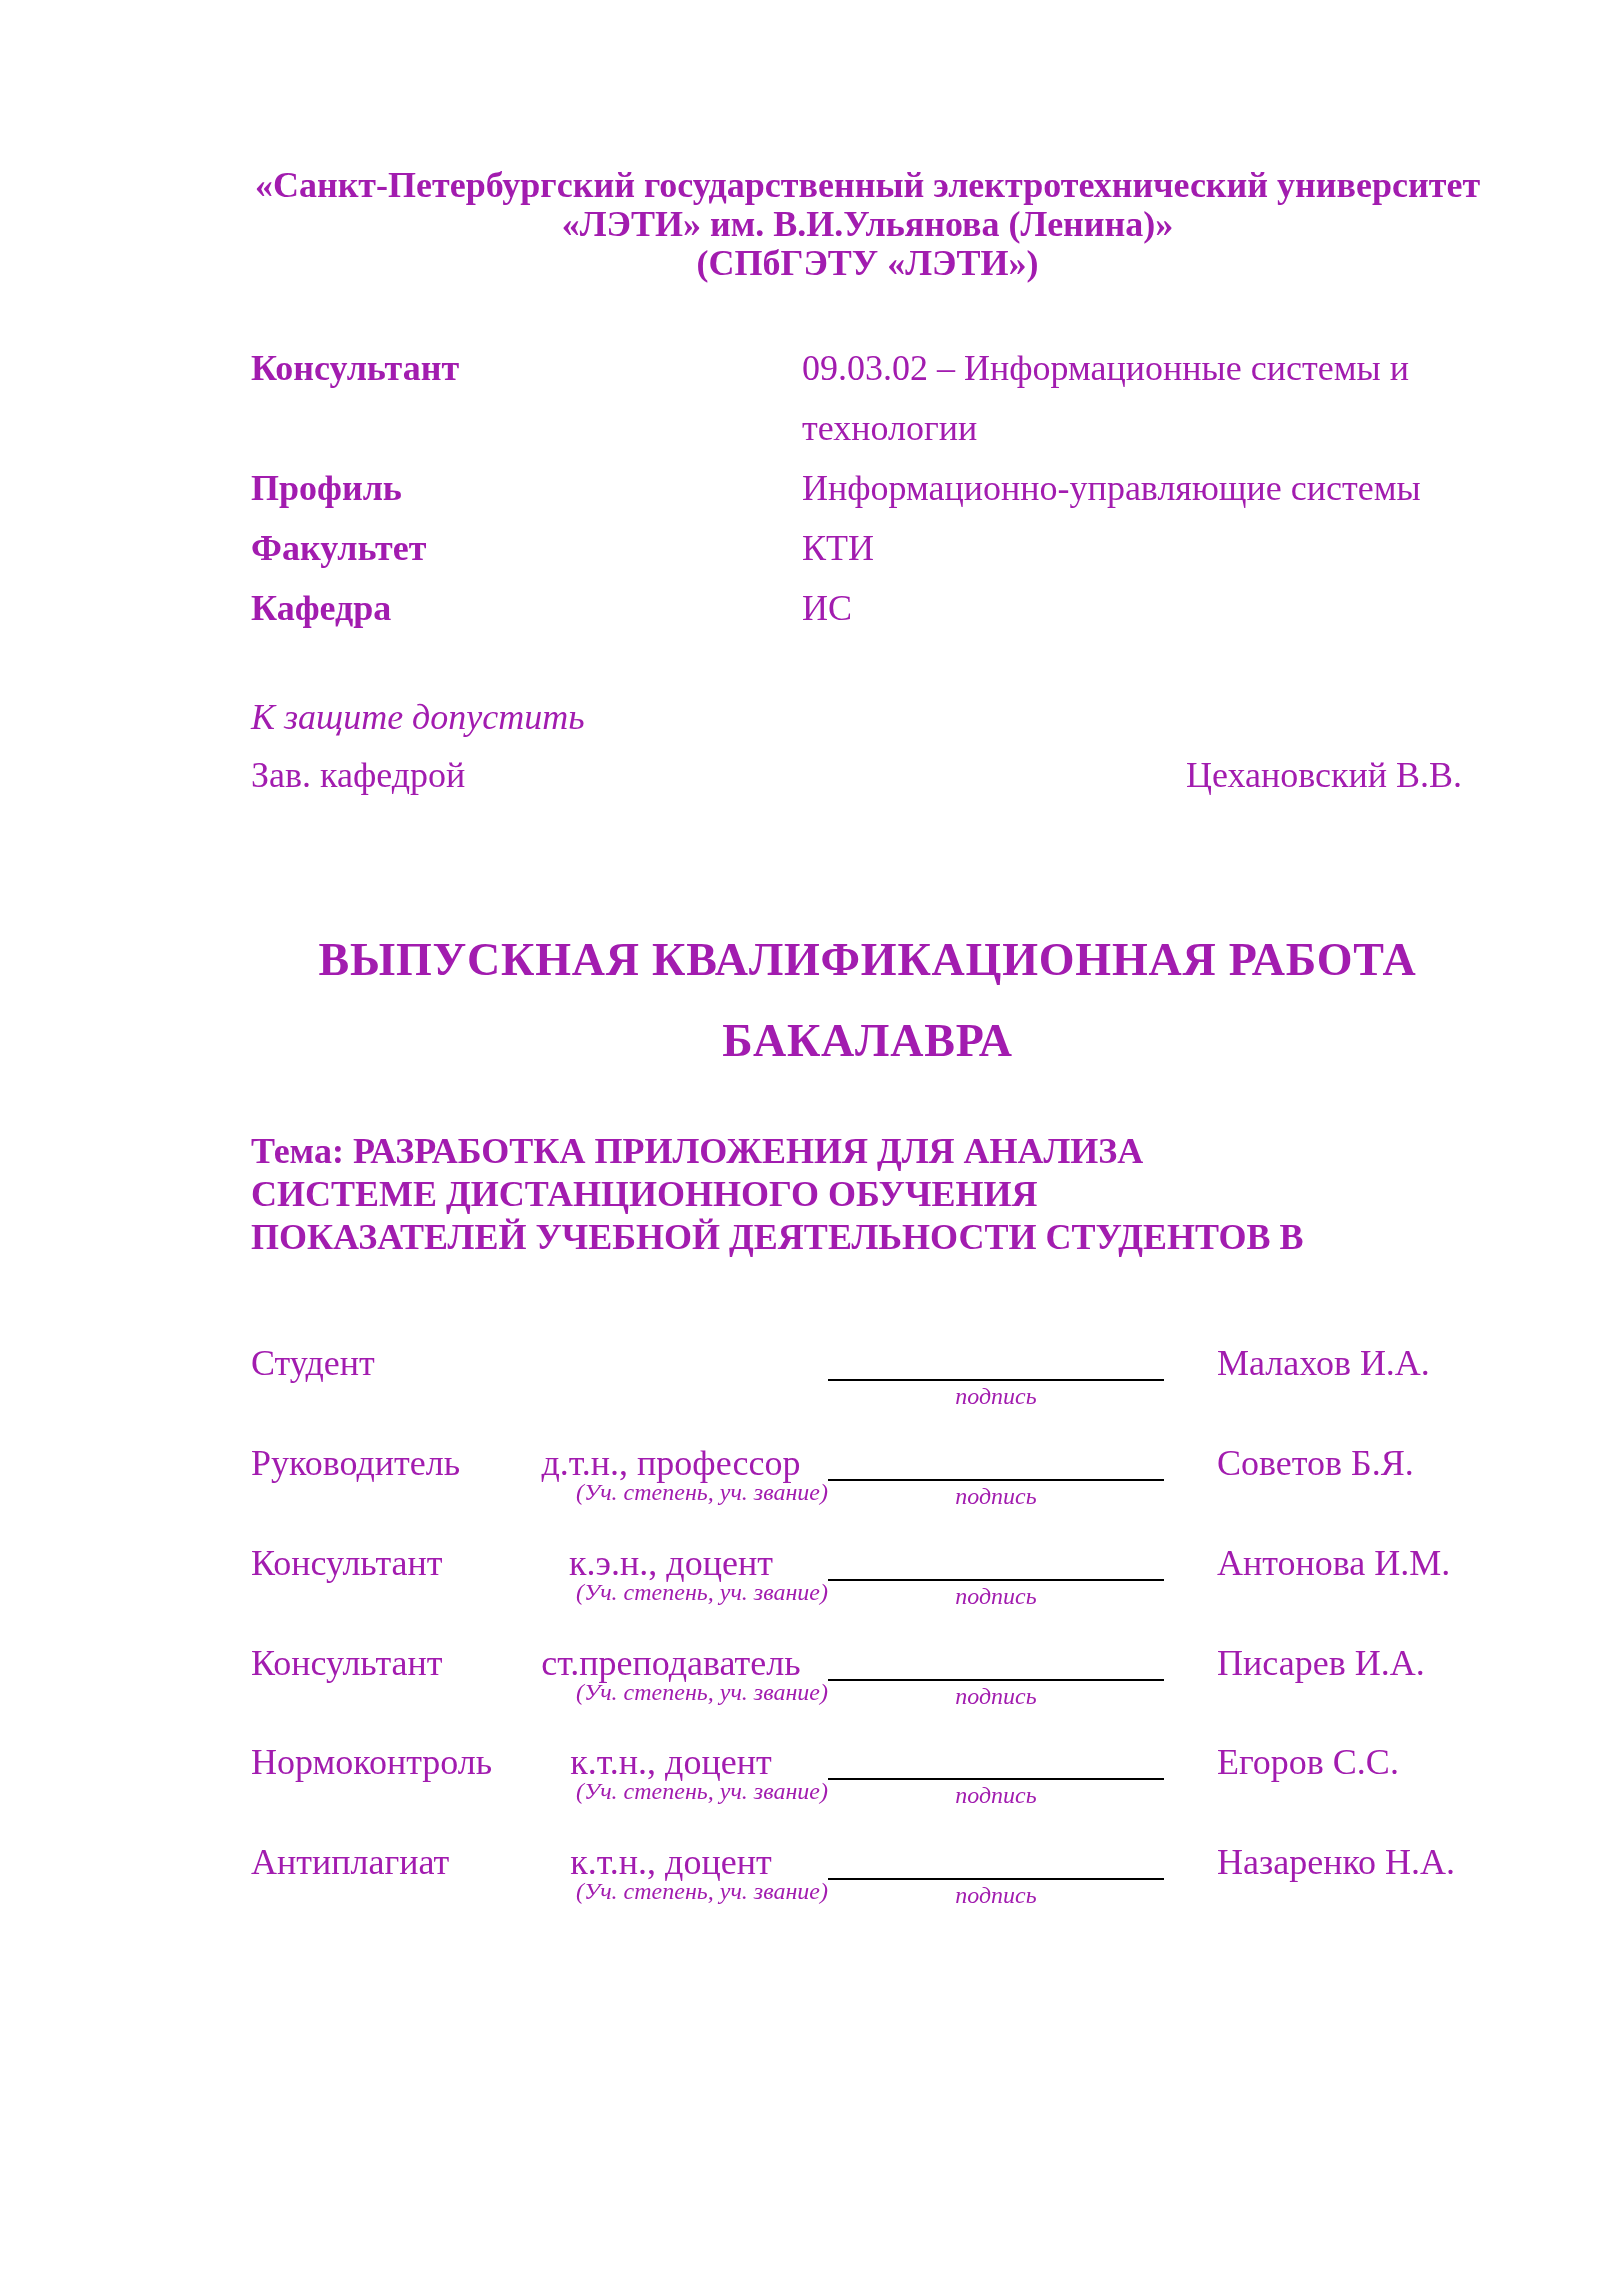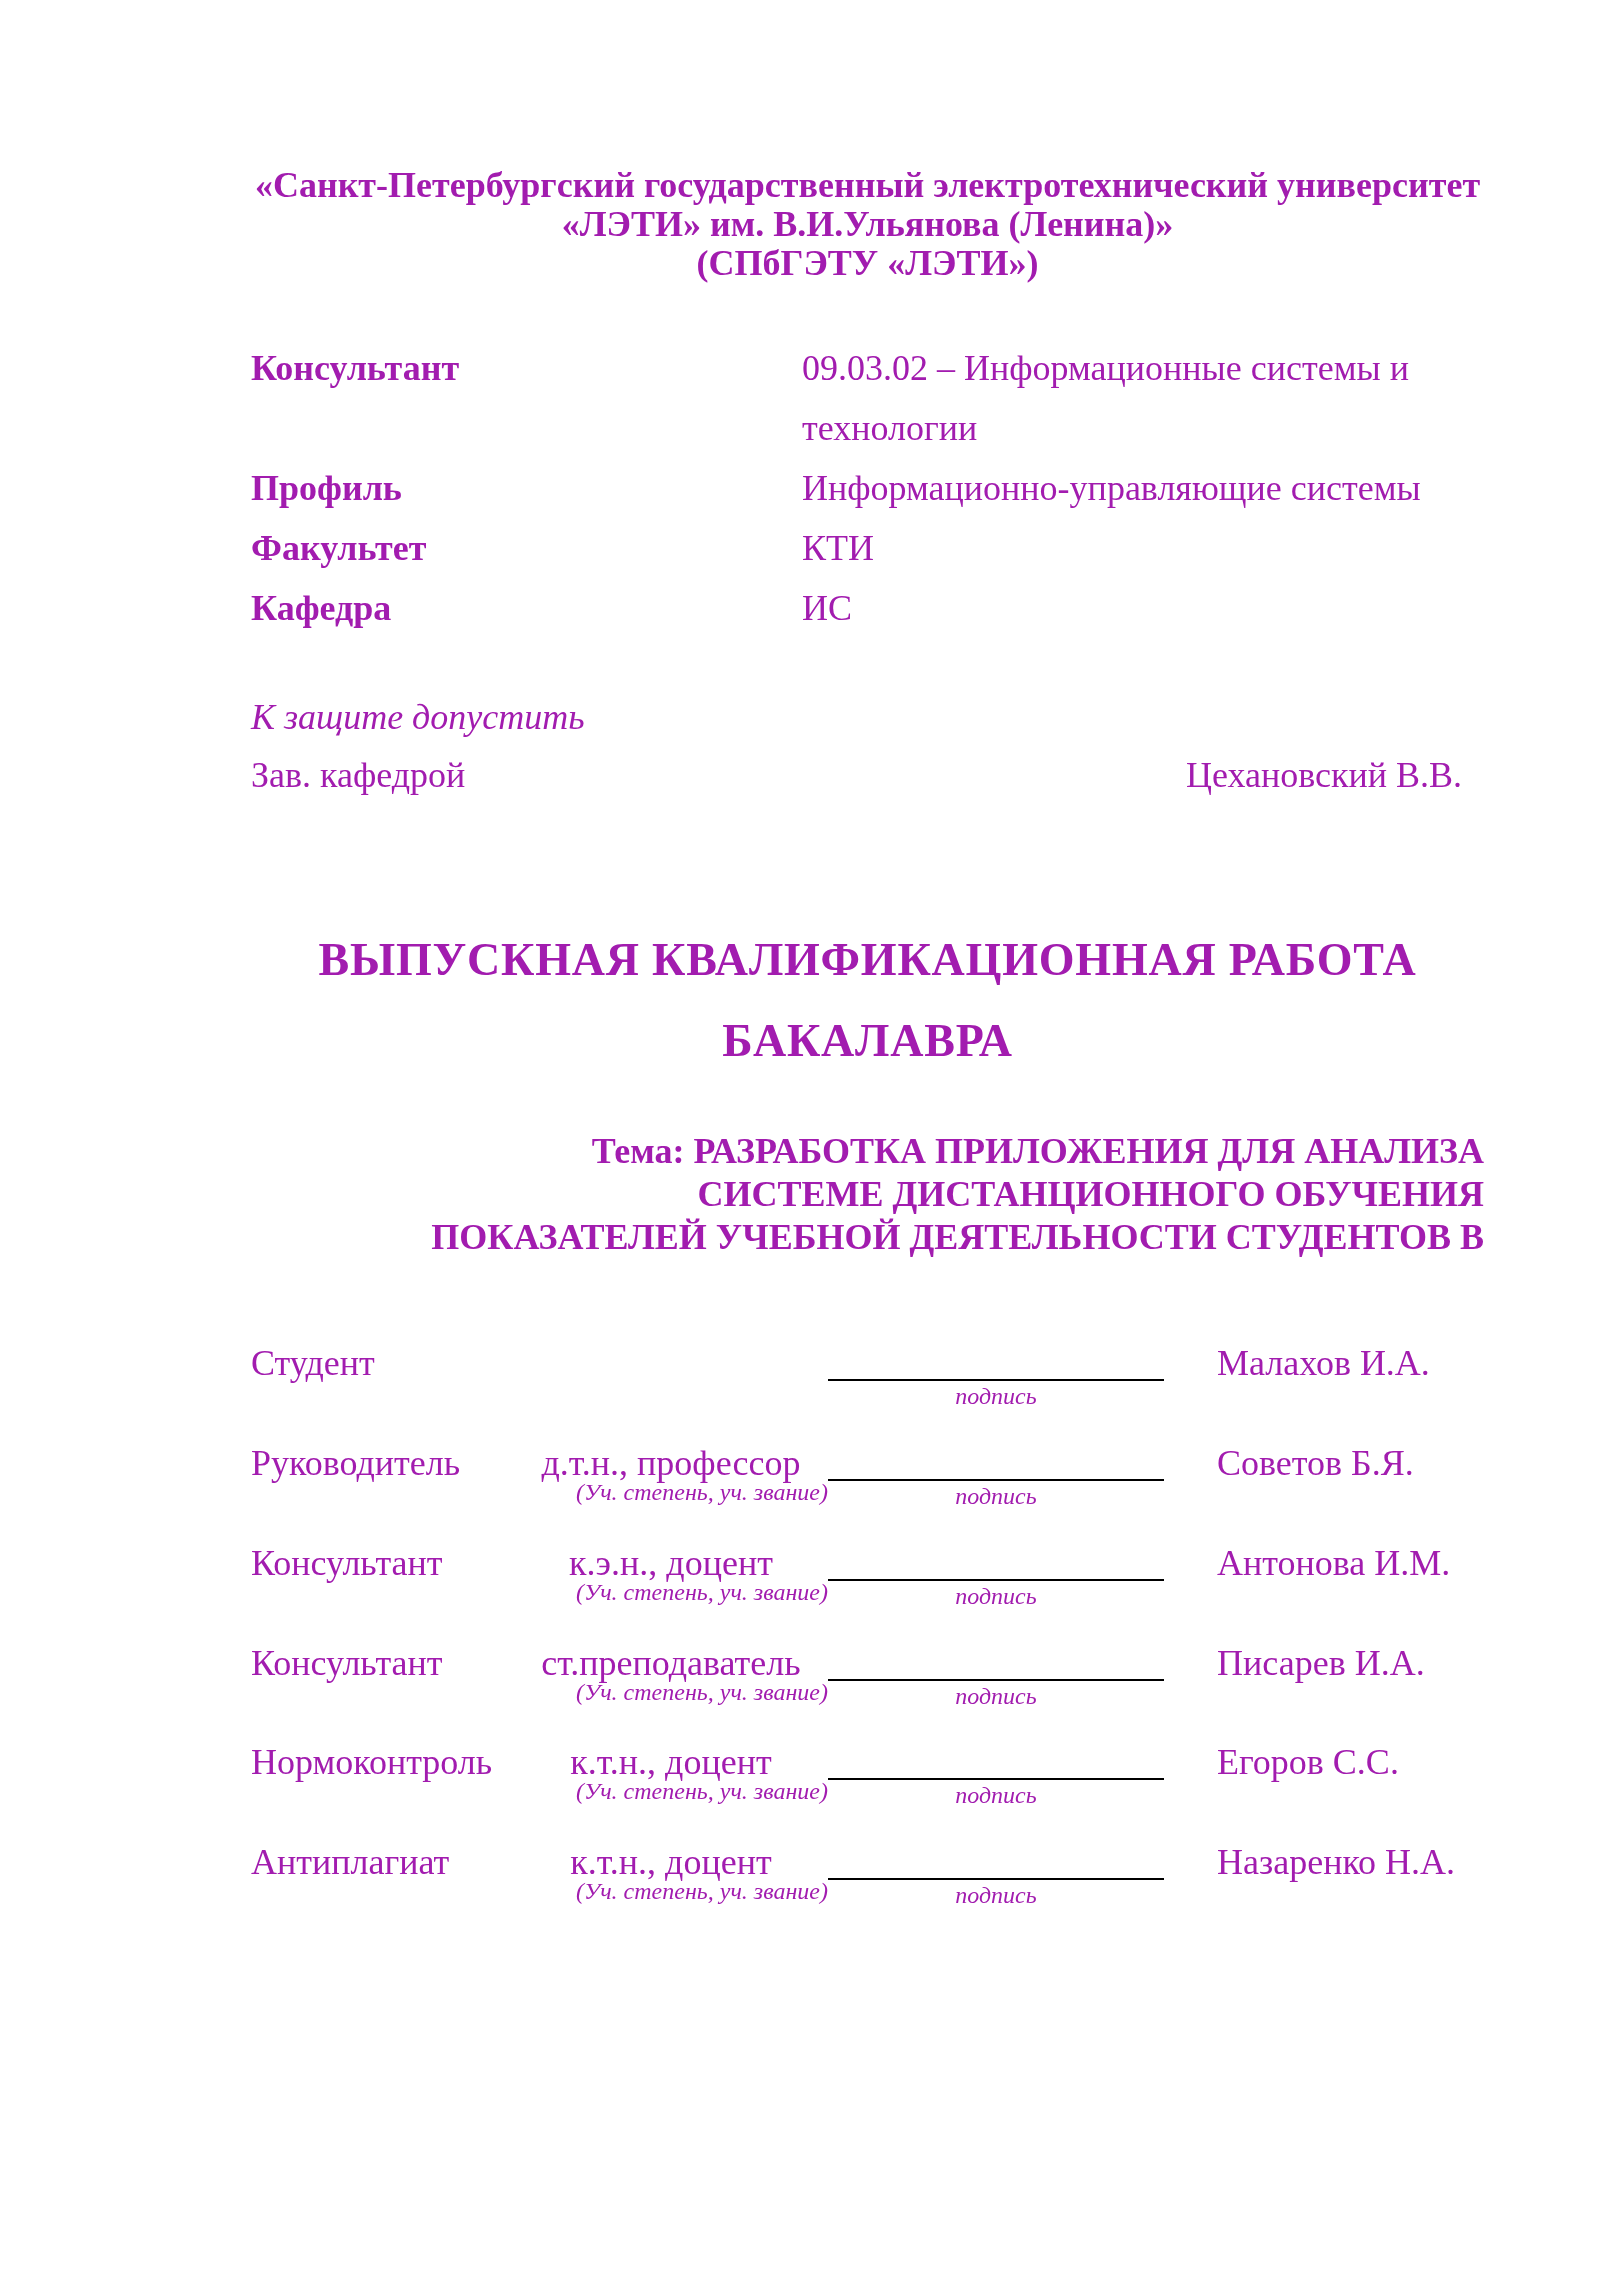--- a/index.html
+++ b/index.html
@@ -32,21 +32,21 @@
   }
   .admission-role{position:absolute;left:0;top:0;white-space:nowrap;}
   .admission-name{position:absolute;right:22px;top:0;white-space:nowrap;}
   .main-title{
     position:absolute;top:919px;left:0;width:1233px;
     text-align:center;font-weight:bold;font-size:46px;line-height:81px;
     letter-spacing:0.8px;
   }
   .topic{
     position:absolute;top:1130px;left:0;width:1233px;
-    text-align:right;font-weight:bold;font-size:36px;line-height:43px;
+    text-align:left;font-weight:bold;font-size:36px;line-height:43px;
   }
   .sig-row{position:absolute;left:0;width:1233px;height:100px;font-size:36px;line-height:43px;}
   .sig-role{position:absolute;left:0;top:0;white-space:nowrap;}
   .sig-degree{position:absolute;left:263px;top:0;width:314px;text-align:center;white-space:nowrap;}
   .sig-degree-caption{
     position:absolute;left:263px;top:37px;width:314px;text-align:right;
     font-style:italic;font-size:24px;line-height:27px;white-space:nowrap;
   }
   .sig-line{position:absolute;left:577px;top:0;width:336px;height:37px;border-bottom:2.4px solid #000;}
   .sig-caption{

